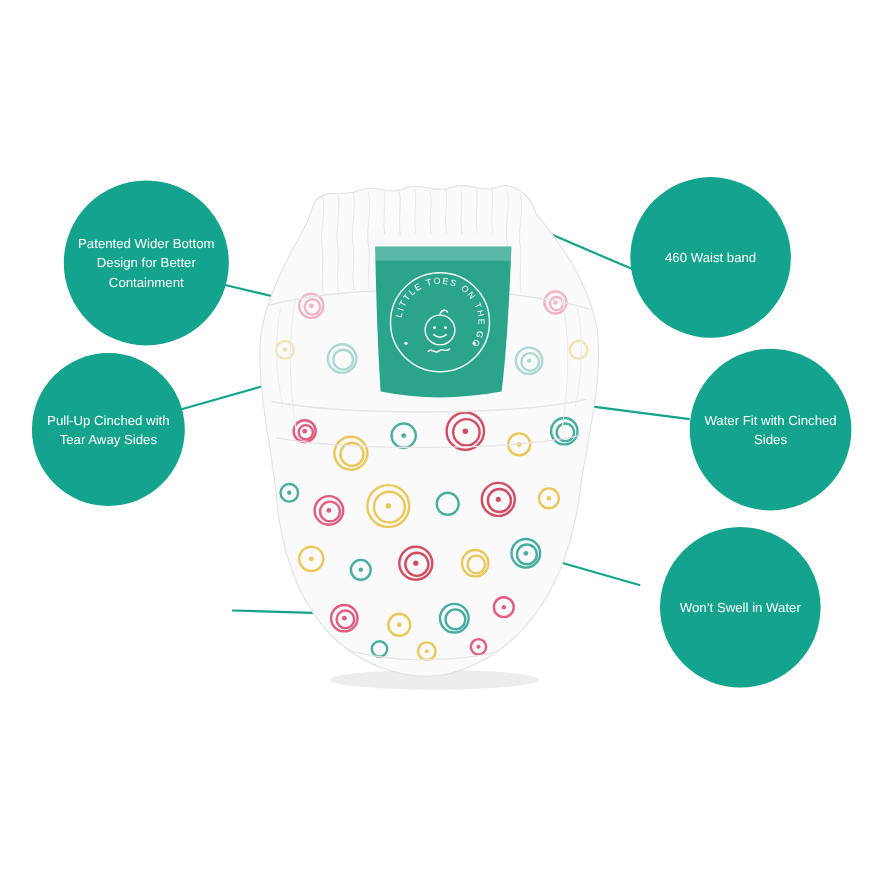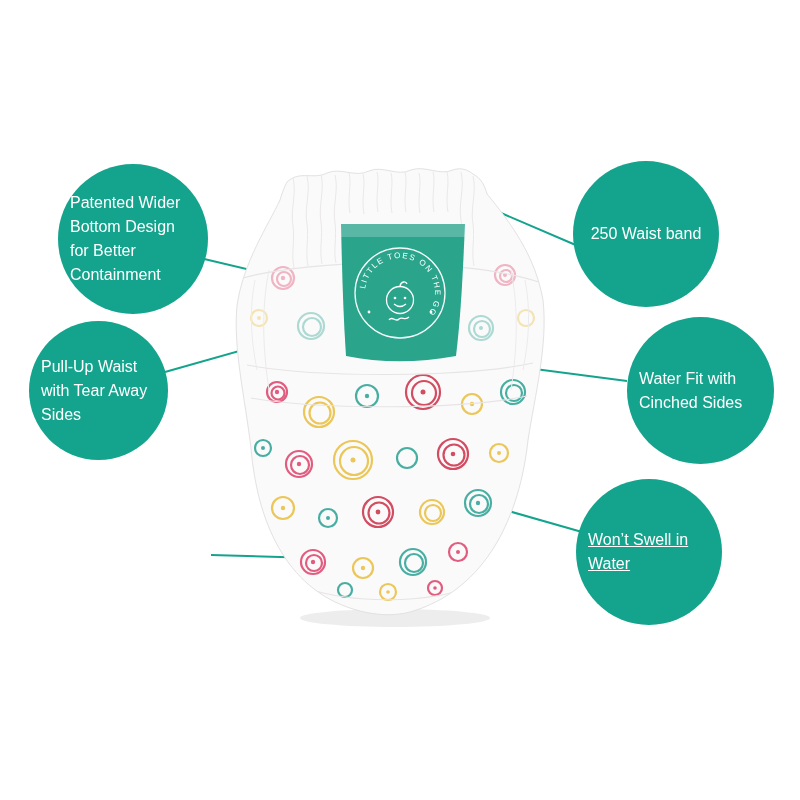--- a/index.html
+++ b/index.html
@@ -15,29 +15,29 @@
   .stage{
     position:relative;width:800px;height:800px;background:#fff;overflow:hidden;
     font-family:"Liberation Sans",sans-serif;
   }
   .connectors{position:absolute;left:0;top:0;width:800px;height:800px;pointer-events:none;}
   .connectors line{stroke:var(--accent-teal,#14a38c);stroke-width:2;}
   .diaper-svg{position:absolute;left:225px;top:160px;width:330px;height:470px;}
   .callout{
     position:absolute;border-radius:50%;
     background:var(--accent-teal,#14a38c);color:#ffffff;
-    display:flex;align-items:center;justify-content:center;
-    font-size:16px;line-height:1.5;padding:12px;box-sizing:border-box;
+    display:flex;align-items:center;justify-content:center;text-align:center;
+    font-size:12px;line-height:1.5;padding:12px;box-sizing:border-box;
   }
   .c1{left:58px;top:164px;width:150px;height:150px;}
   .c2{left:29px;top:321px;width:139px;height:139px;}
   .c3{left:64px;top:479px;width:147px;height:147px;}
   .c4{left:573px;top:161px;width:146px;height:146px;}
   .c5{left:627px;top:317px;width:147px;height:147px;}
-  .c6{left:576px;top:479px;width:146px;height:146px;text-decoration:underline;}
+  .c6{left:600px;top:479px;width:146px;height:146px;}
 
   
   .fabric{fill:var(--fabric-white,#fbfafa);stroke:#e3e1e1;stroke-width:1;}
   .tex{fill:none;stroke:#e9e7e7;stroke-width:1;}
   .tex2{fill:none;stroke:#ecebeb;stroke-width:1;}
   .seam{fill:none;stroke:#e6e4e4;stroke-width:1.2;}
   .patch{fill:var(--patch-teal,#2aa58c);}
   .stamp-stroke{fill:none;stroke:#ffffff;stroke-width:1.3;}
   .stamp-fill{fill:#ffffff;}
   .stamp-text{fill:#ffffff;font-family:"Liberation Sans",sans-serif;font-size:8px;letter-spacing:1.5px;}
@@ -200,24 +200,24 @@
           <circle class="stamp-fill" cx="206" cy="152" r="1.4"></circle>
         </g>
       </g>
     </g>
   </svg>
 
   <div class="callout c1">
     <span>Patented Wider Bottom Design for Better Containment</span>
   </div>
   <div class="callout c2">
-    <span>Pull-Up Waist with Tear Away Sides</span>
+    <span>Pull-Up Cinched with Tear Away Sides</span>
   </div>
   <div class="callout c4">
-    <span>250 Waist band</span>
+    <span>460 Waist band</span>
   </div>
   <div class="callout c5">
     <span>Water Fit with Cinched Sides</span>
   </div>
   <div class="callout c6">
     <span>Won’t Swell in Water</span>
   </div>
 
 </div>
 

